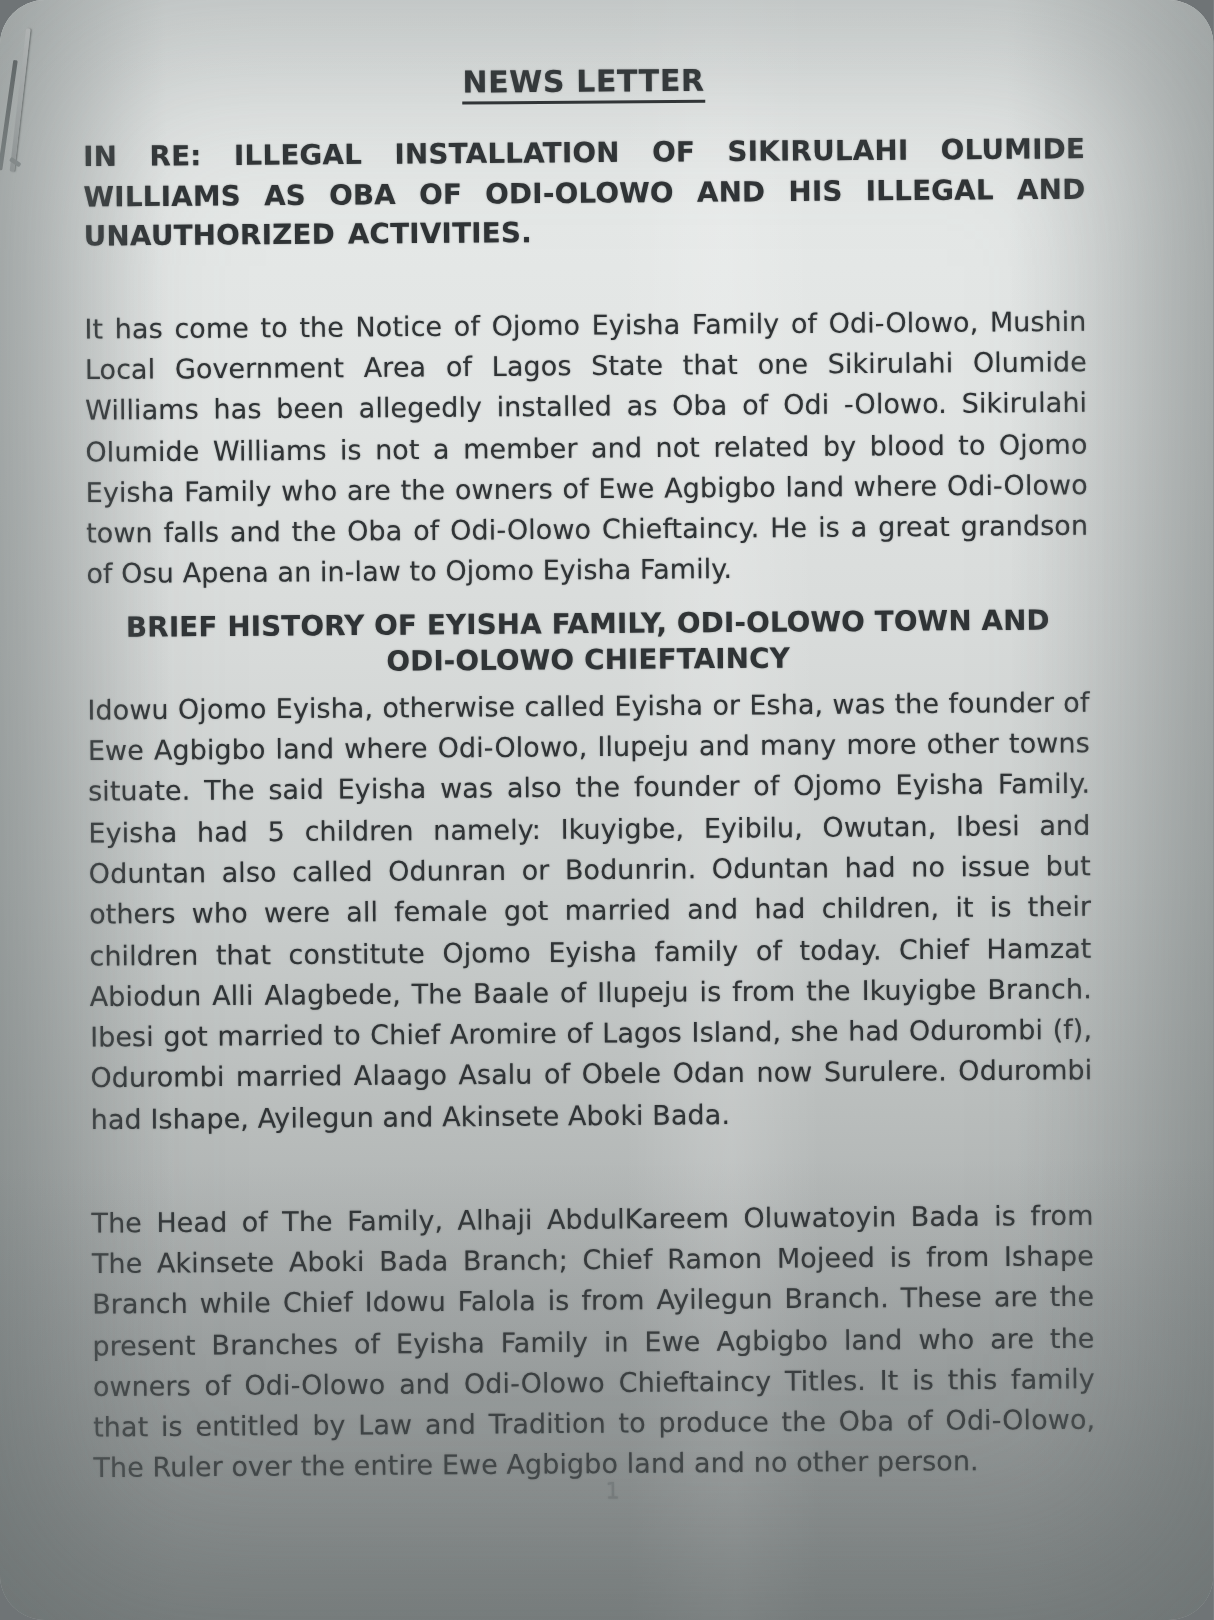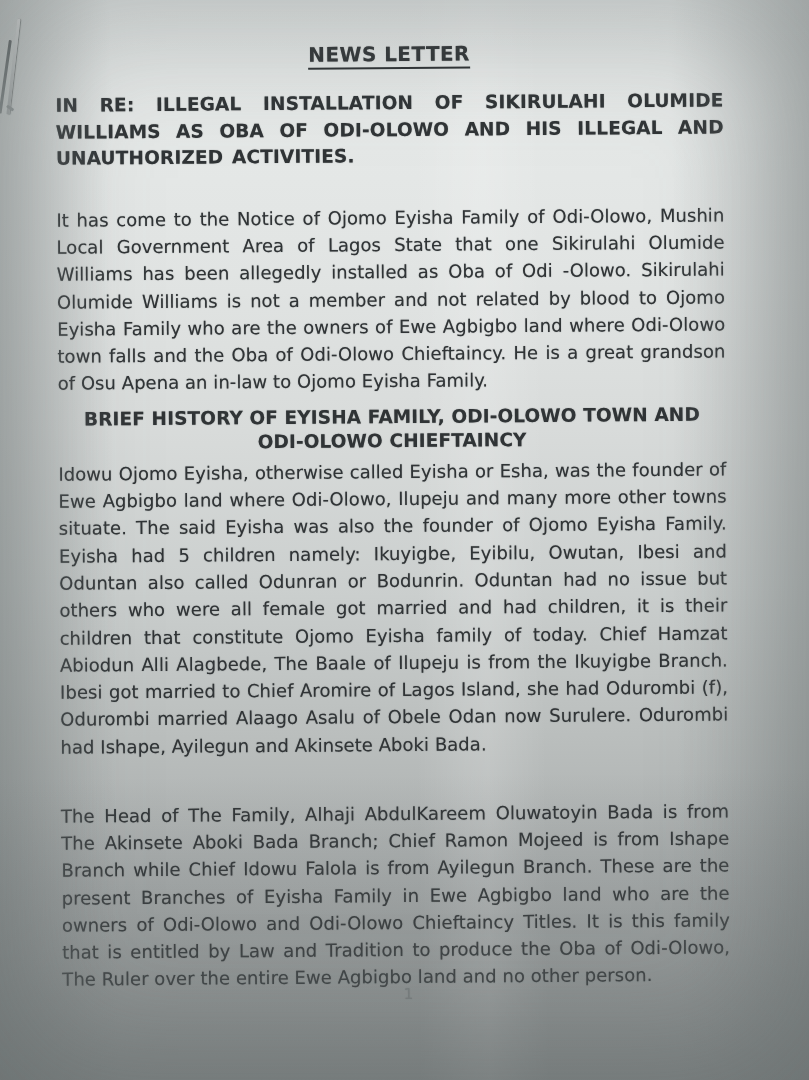--- a/index.html
+++ b/index.html
@@ -9,20 +9,21 @@
     -webkit-font-smoothing:antialiased;
   }
 
   
   #photo{
     position:relative;
     width:809px;
     height:1080px;
     overflow:hidden;
     background:#9a9e9f;
+    border-radius:30px;
   }
 
   
   #paper{
     position:absolute;
     left:-16px;
     top:-20px;
     width:840px;
     height:1125px;
     transform:rotate(-0.45deg);

